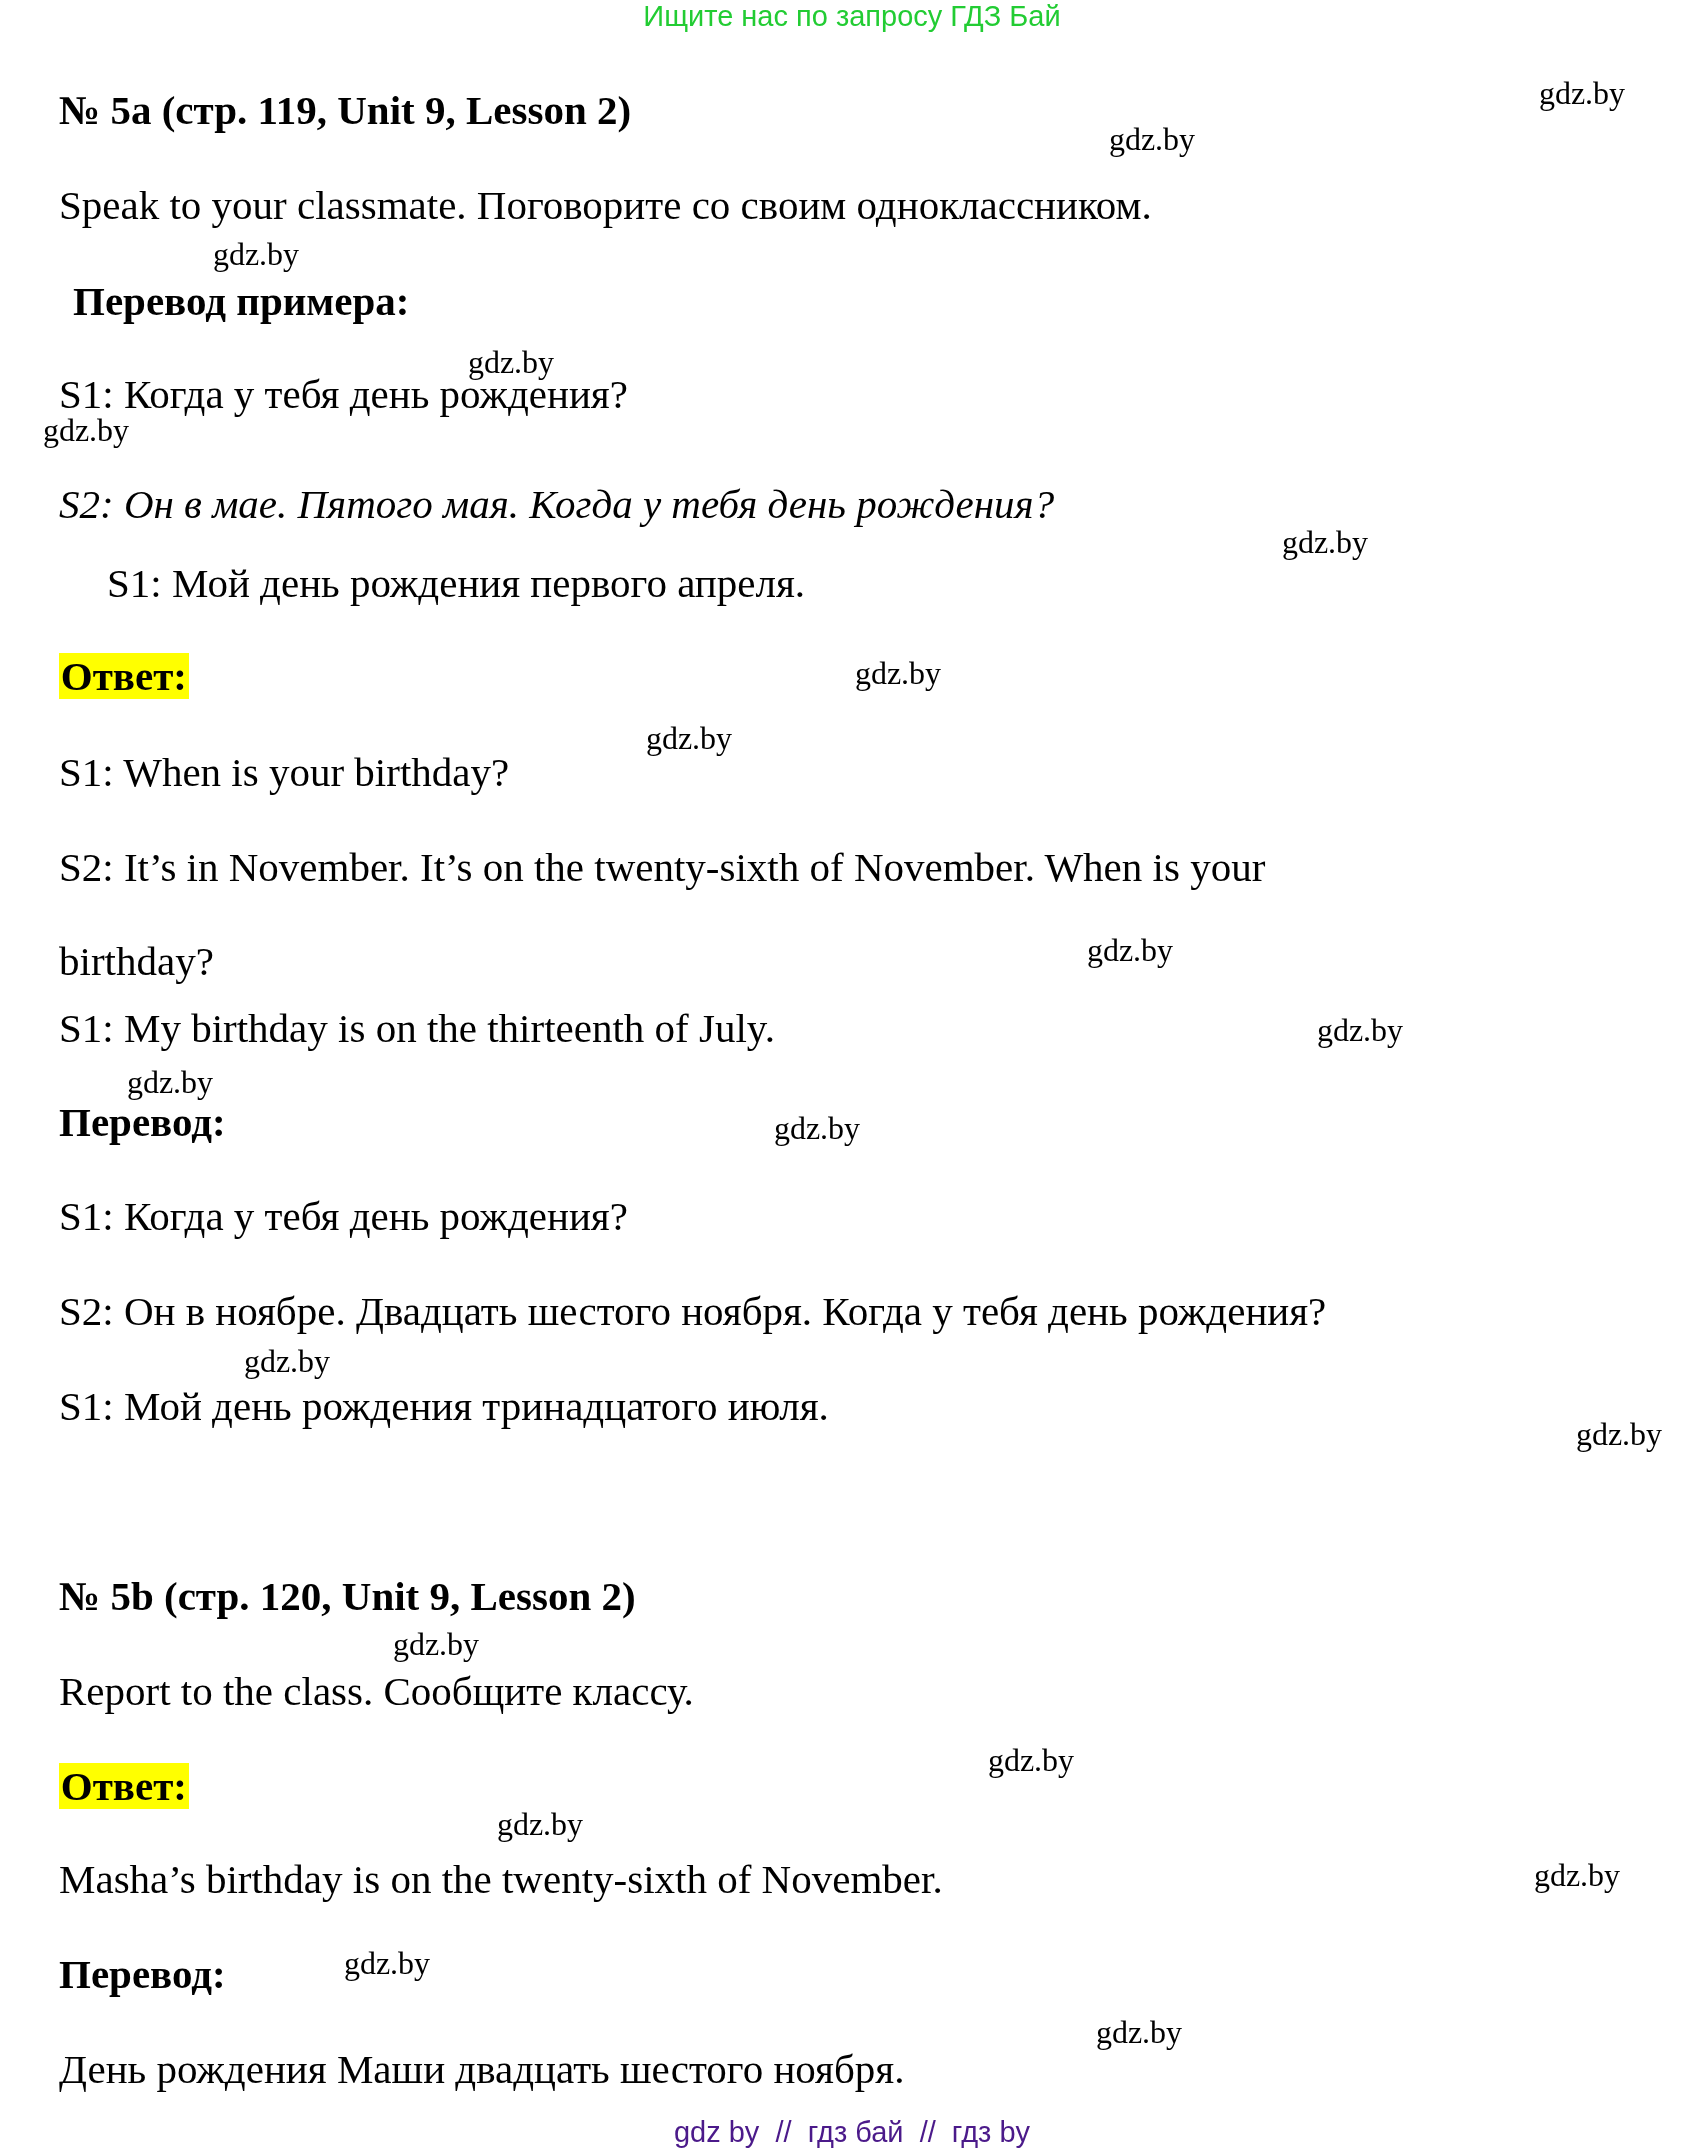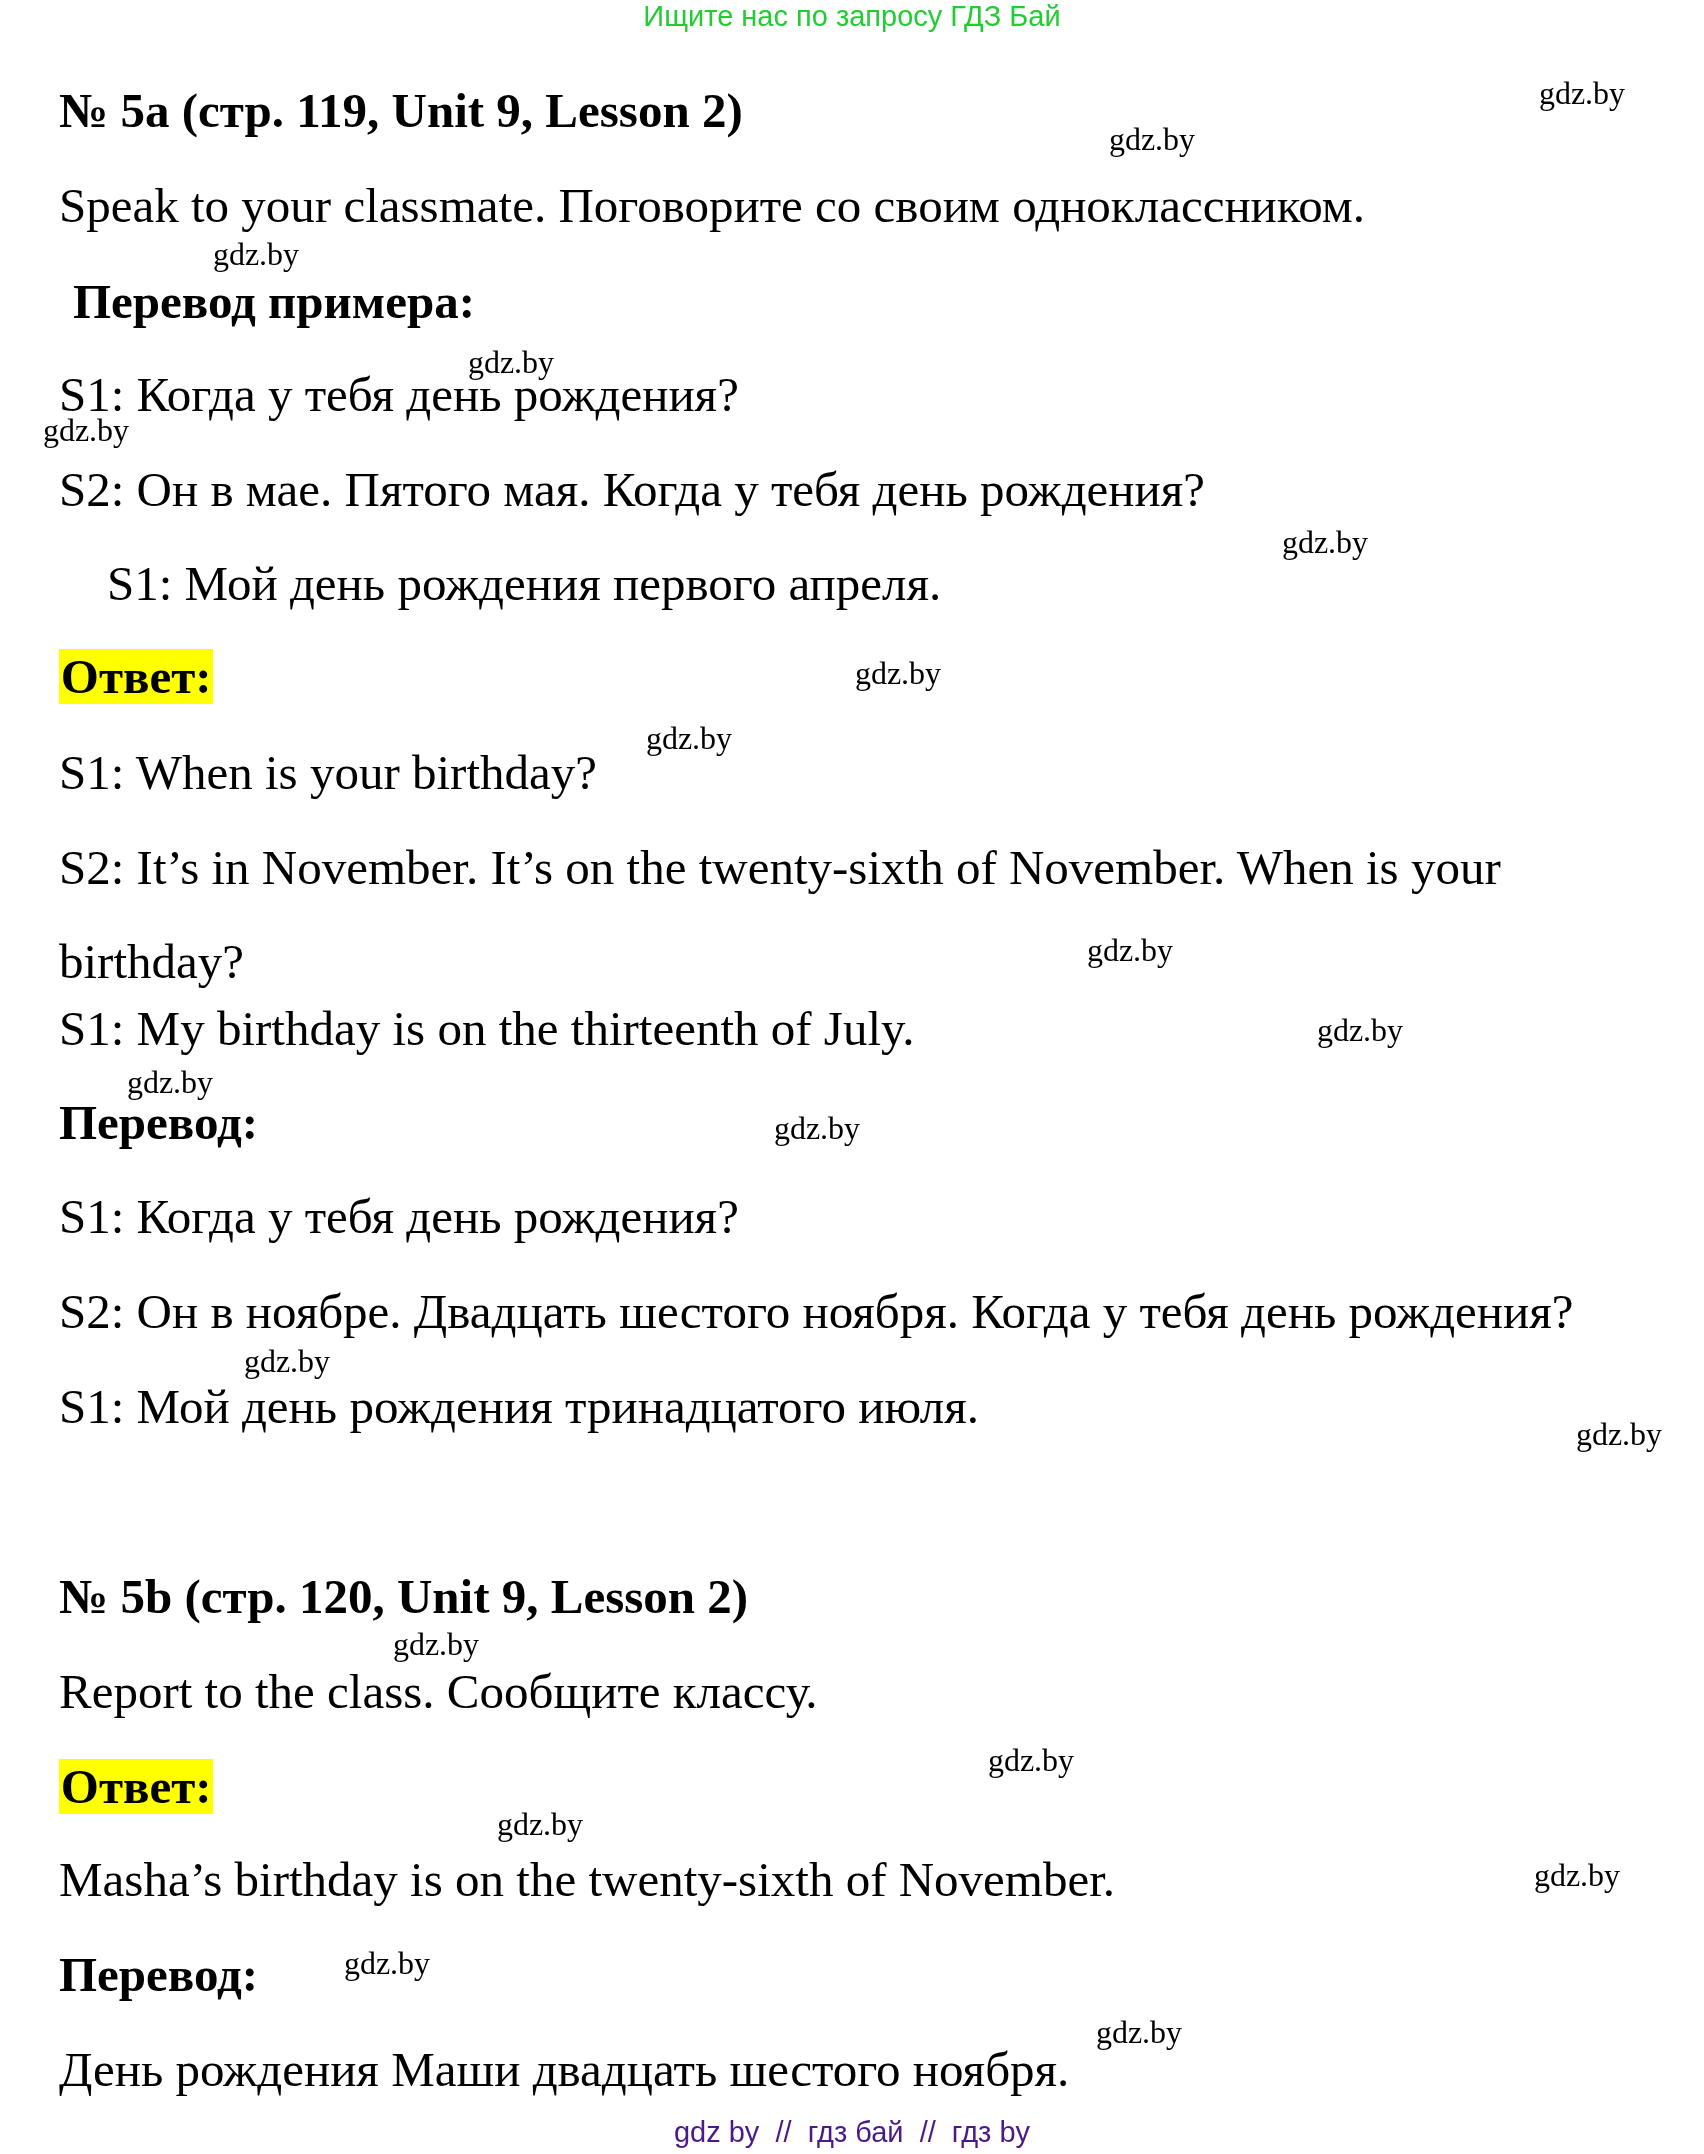--- a/index.html
+++ b/index.html
@@ -1,33 +1,33 @@
 <!DOCTYPE html>
 <html style="font-size:14.3px"><head>
 <meta charset="utf-8">
 <style>
   html,body{margin:0;padding:0;background:#fff;}
   body{width:1704px;height:2155px;position:relative;overflow:hidden;font-family:"Liberation Serif","DejaVu Serif",serif;color:#000;}
   .banner{position:absolute;top:0;left:0;width:1704px;text-align:center;font-family:"Liberation Sans","DejaVu Sans",sans-serif;font-size:29px;color:#22cc33;line-height:32px;}
   .footer{position:absolute;top:2115px;left:0;width:1704px;text-align:center;font-family:"Liberation Sans","DejaVu Sans",sans-serif;font-size:29px;color:#4b1a8a;line-height:34px;white-space:pre;}
-  .line{position:absolute;left:59px;font-size:49px;line-height:57px;white-space:nowrap;}
+  .line{position:absolute;left:59px;font-size:41px;line-height:57px;white-space:nowrap;}
   .h{font-weight:bold;}
   .hl{background:#ffff00;padding:0 1.8px;}
   .wm{position:absolute;font-family:Liberation Serif, serif;font-size:32px;line-height:29px;color:#000;transform:translate(-50%,-50%);white-space:nowrap;}
 </style>
 </head>
 <body>
 
 <div class="banner">Ищите нас по запросу ГДЗ Бай</div>
 
 <div class="line h" style="top:82px;">№ 5a (стр. 119, Unit 9, Lesson 2)</div>
 <div class="line" style="top:177px;">Speak to your classmate. Поговорите со своим одноклассником.</div>
 <div class="line h" style="top:273px;margin-left:14px;">Перевод примера:</div>
 <div class="line" style="top:366px;">S1: Когда у тебя день рождения?</div>
-<div class="line" style="top:461px;">S2: Он в мае. Пятого мая. Когда у тебя день рождения?</div>
+<div class="line" style="top:476px;font-style:italic;">S2: Он в мае. Пятого мая. Когда у тебя день рождения?</div>
 <div class="line" style="top:555px;margin-left:48px;">S1: Мой день рождения первого апреля.</div>
 <div class="line h" style="top:648px;"><span class="hl">Ответ:</span></div>
 <div class="line" style="top:744px;">S1: When is your birthday?</div>
 <div class="line" style="top:839px;">S2: It’s in November. It’s on the twenty-sixth of November. When is your</div>
 <div class="line" style="top:905px;margin-top:28px;">birthday?</div>
 <div class="line" style="top:1000px;">S1: My birthday is on the thirteenth of July.</div>
 <div class="line h" style="top:1094px;">Перевод:</div>
 <div class="line" style="top:1188px;">S1: Когда у тебя день рождения?</div>
 <div class="line" style="top:1283px;">S2: Он в ноябре. Двадцать шестого ноября. Когда у тебя день рождения?</div>
 <div class="line" style="top:1378px;">S1: Мой день рождения тринадцатого июля.</div>

